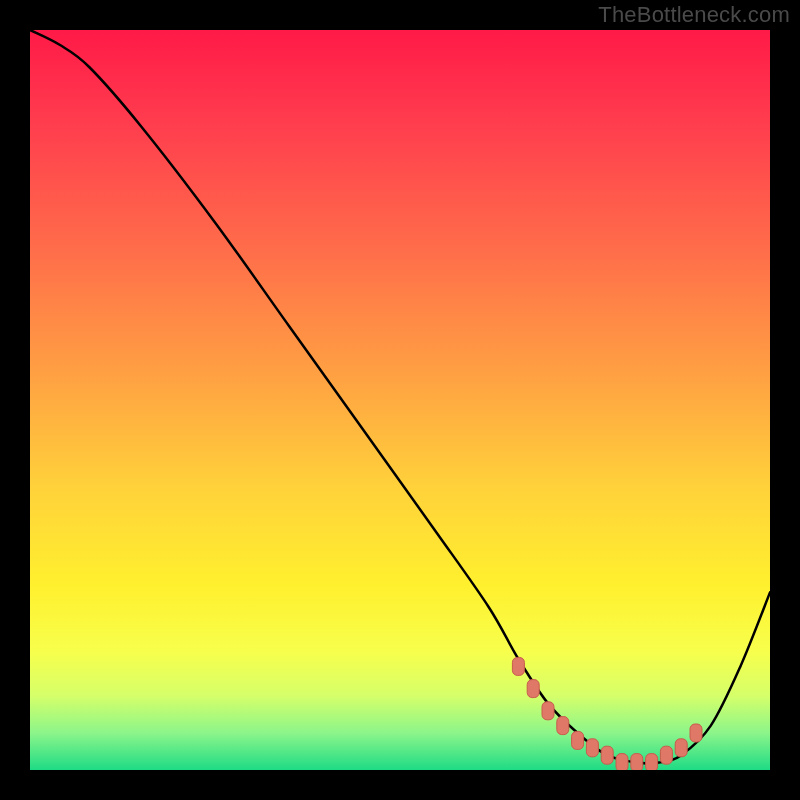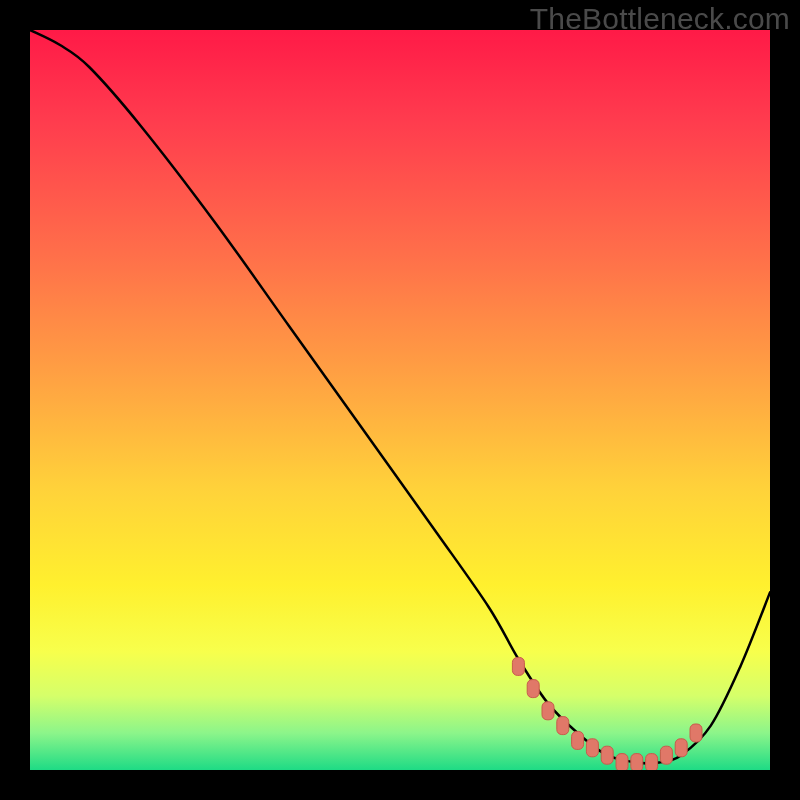--- a/index.html
+++ b/index.html
@@ -14,21 +14,21 @@
     position: relative;
     width: 800px;
     height: 800px;
     background: #000;
   }
   .watermark {
     position: absolute;
     top: 2px;
     right: 10px;
     font-family: Arial, Helvetica, sans-serif;
-    font-size: 30px;
+    font-size: 22px;
     font-weight: 500;
     color: #4a4a4a;
     letter-spacing: 0.2px;
     z-index: 30;
   }
   svg.plot {
     position: absolute;
     left: 0;
     top: 0;
     width: 800px;

